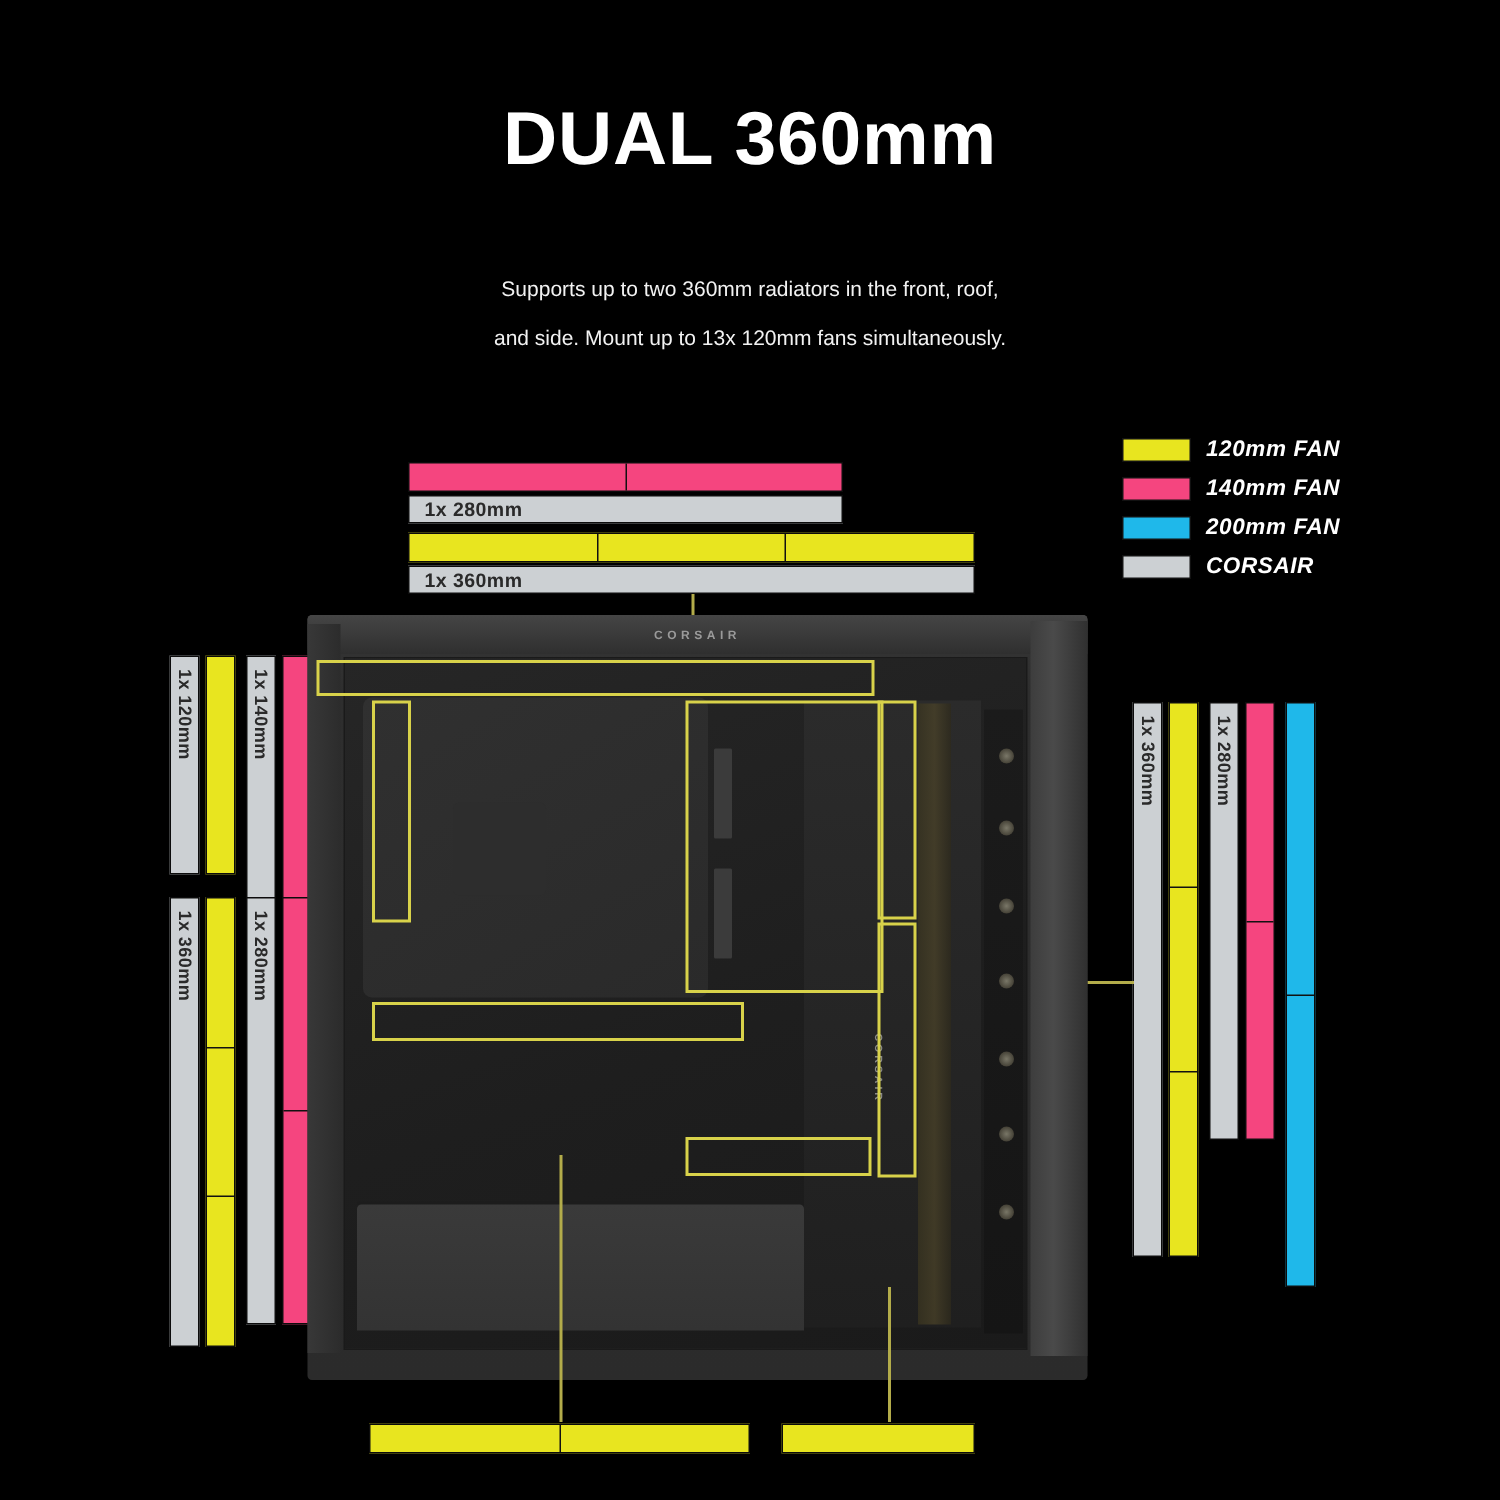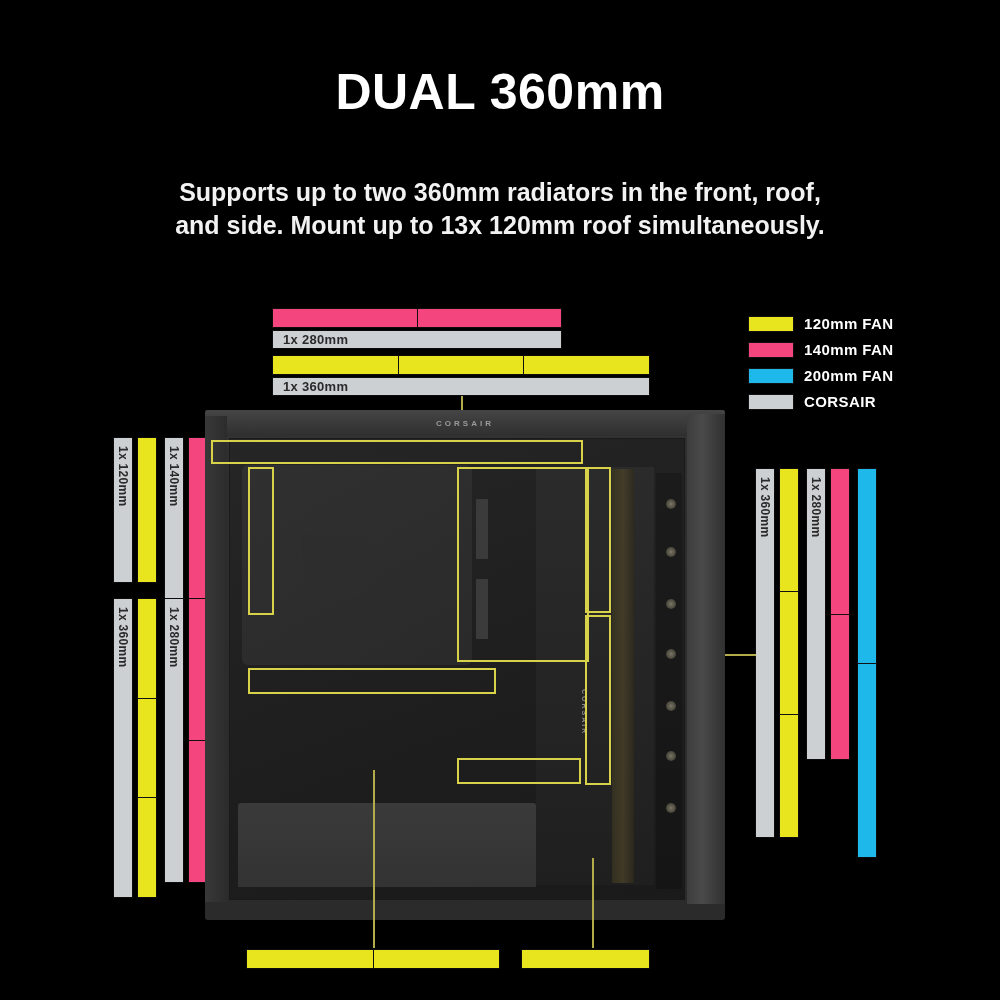--- a/index.html
+++ b/index.html
@@ -14,25 +14,25 @@
   
   .headline {
     position:absolute; left:0; right:0; top:36px;
     text-align:center; color:#fff;
     font-size:50px; line-height:57px;
     font-weight:700; letter-spacing:0.5px;margin-top:28px;
   }
   .subhead {
     position:absolute; left:100px; right:100px; top:176px;
     text-align:center; color:#f2f2f2;
-    font-size:25px; line-height:33px; font-weight:700;
-  }
-
-  
-  .legend { position:absolute; left:748px; top:312px; }
+    font-size:14px; line-height:33px; font-weight:400;
+  }
+
+  
+  .legend { position:absolute; left:748px; top:288px;font-style:italic; }
   .legend-row { display:flex; align-items:center; height:23px; margin-bottom:3px; }
   .legend-swatch {
     width:46px; height:16px; border:1px solid #111; margin-right:10px; flex:none;
   }
   .legend-label {
     color:#ffffff; font-size:15px; font-weight:700; letter-spacing:0.4px;
     white-space:nowrap;
   }
 
   
@@ -148,21 +148,21 @@
 </head>
 <body>
 
 <div id="root">
 
   <div class="headline">
     <div>DUAL 360mm</div>
   </div>
   <div class="subhead">
     <div>Supports up to two 360mm radiators in the front, roof,</div>
-    <div>and side. Mount up to 13x 120mm roof simultaneously.</div>
+    <div>and side. Mount up to 13x 120mm fans simultaneously.</div>
   </div>
 
   <div class="legend">
     <div class="legend-row">
       <span class="legend-swatch" style="background:#e8e51f"></span>
       <span class="legend-label">120mm FAN</span>
     </div>
     <div class="legend-row">
       <span class="legend-swatch" style="background:#f5457f"></span>
       <span class="legend-label">140mm FAN</span>

